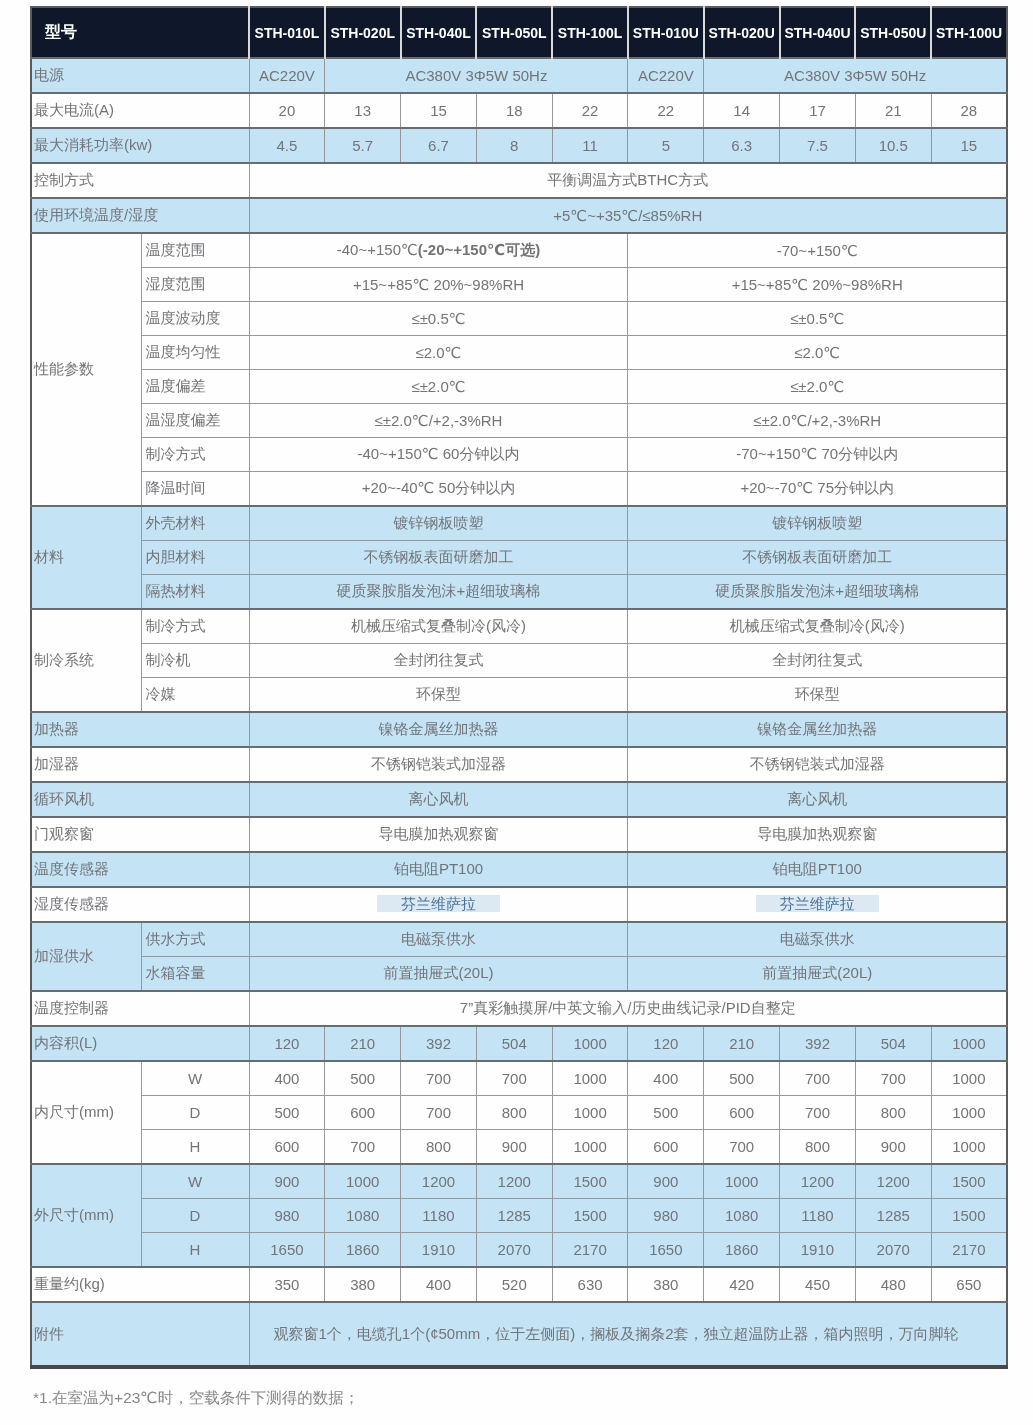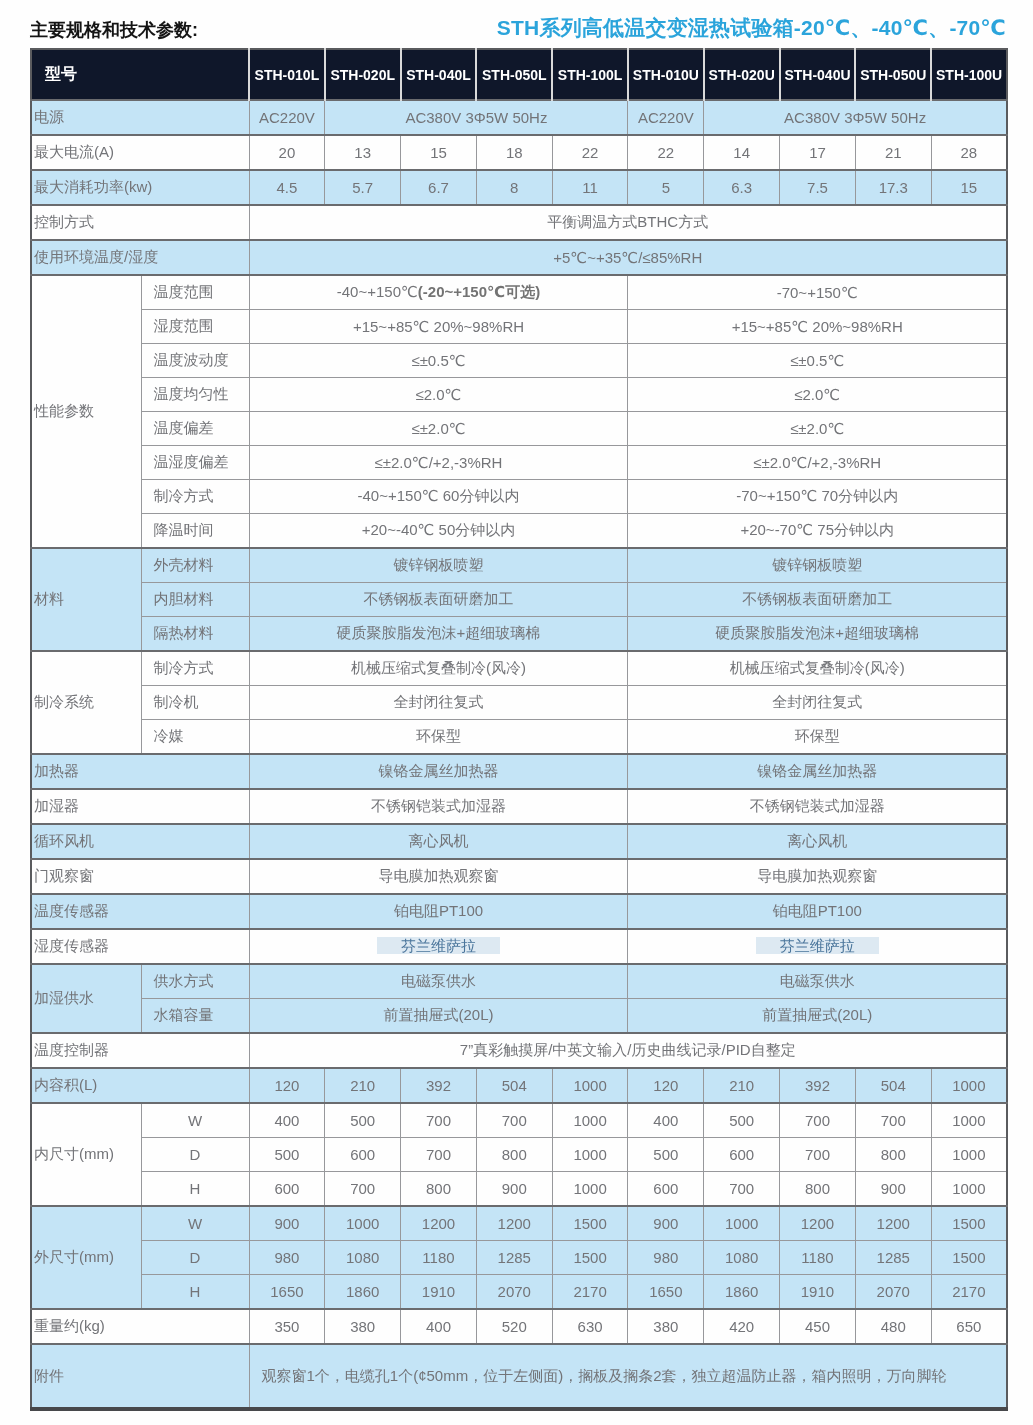--- a/index.html
+++ b/index.html
@@ -9,39 +9,35 @@
   .t-left{font-size:18px;font-weight:bold;color:#141414;}
   .t-right{font-size:21px;font-weight:bold;color:#2ba4db;letter-spacing:0.2px;}
   table.spec{border-collapse:collapse;table-layout:fixed;width:976px;border:2px solid #5a5b5e;border-bottom:4px solid #47484b;}
   col.c1{width:110px;}
   col.c2{width:108px;}
   col.cv{width:75.8px;}
   td{border:1px solid #97989b;border-top:2px solid #6a6b6e;height:33px;text-align:center;vertical-align:middle;
      color:#737478;font-size:15px;padding:0 2px;overflow:hidden;white-space:nowrap;}
   tr.sub td{border-top:1px solid #97989b;}
   td.lab,td.glab{text-align:left;}
-  td.slab{text-align:left;padding-left:12px;}
+  td.slab{text-align:left;padding-left:4px;}
   tr.blue td{background:#c4e4f6;}
   thead td{background:#0f172a;color:#ffffff;font-weight:bold;font-size:14px;height:41px;
      border:1px solid #37383b;border-left:2px solid #d9d9d9;padding:4px 1px;margin-top:28px;}
   thead td.modelhead{border-left:1px solid #37383b;text-align:left;padding-left:13px;font-size:16px;}
   .optbold{color:#737373;font-weight:bold;}
   .hl{background:#dde9f2;color:#4a759b;padding:0 24px;text-align:right;}
-  td.accval{white-space:normal;text-align:left;padding:6px 12px;line-height:1.6;height:50px;}
+  td.accval{white-space:normal;text-align:left;padding:6px 24px;line-height:1.6;height:50px;}
   .footnotes{margin-top:14px;color:#85868a;font-size:15.5px;line-height:1.9;padding-left:3px;}
 </style>
 </head>
 <body>
 
 <div class="page">
 
-  <div class="titlebar">
-    <span class="t-left">主要规格和技术参数:</span>
-    <span class="t-right">STH系列高低温交变湿热试验箱-20℃、-40℃、-70℃</span>
-  </div>
 
   <table class="spec">
     <colgroup>
       <col class="c1">
         <col class="c2">
       <col class="cv">
         <col class="cv">
         <col class="cv">
         <col class="cv">
         <col class="cv">
@@ -90,21 +86,21 @@
       <tr class="blue">
         <td colspan="2" class="lab">最大消耗功率(kw)</td>
         <td>4.5</td>
         <td>5.7</td>
         <td>6.7</td>
         <td>8</td>
         <td>11</td>
         <td>5</td>
         <td>6.3</td>
         <td>7.5</td>
-        <td>17.3</td>
+        <td>10.5</td>
         <td>15</td>
       </tr>
       <tr>
         <td colspan="2" class="lab">控制方式</td>
         <td colspan="10">平衡调温方式BTHC方式</td>
       </tr>
       <tr class="blue">
         <td colspan="2" class="lab">使用环境温度/湿度</td>
         <td colspan="10">+5℃~+35℃/≤85%RH</td>
       </tr>

